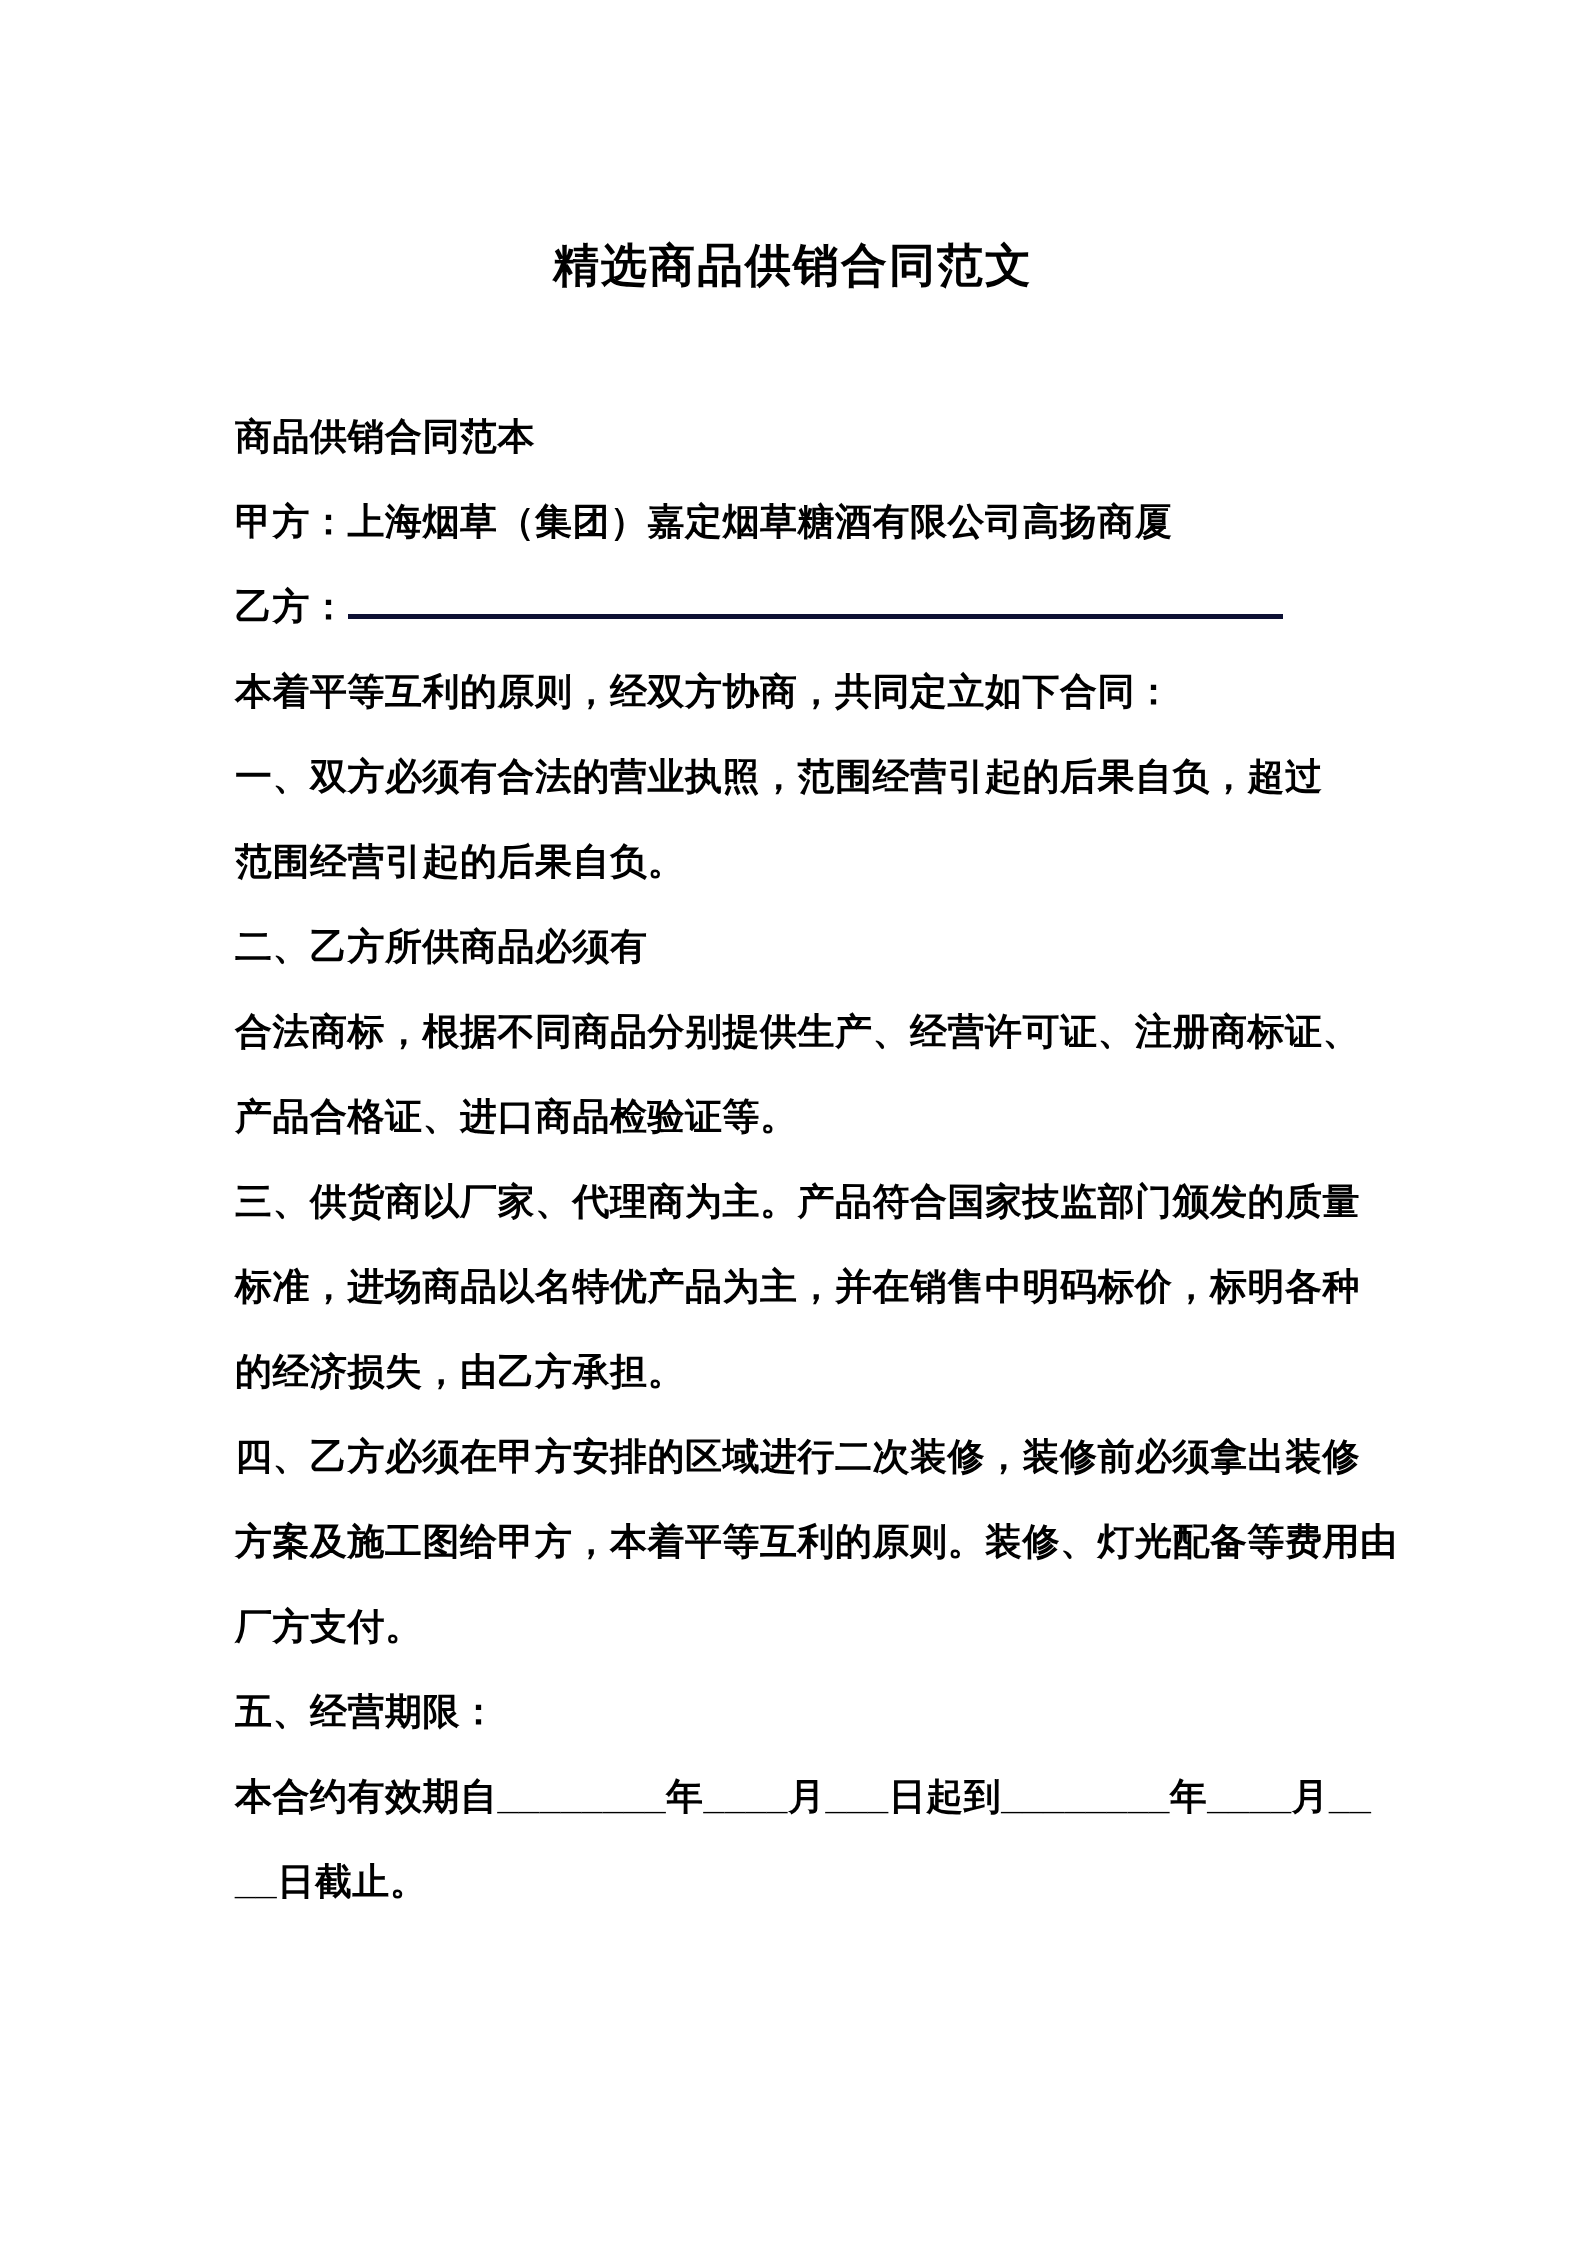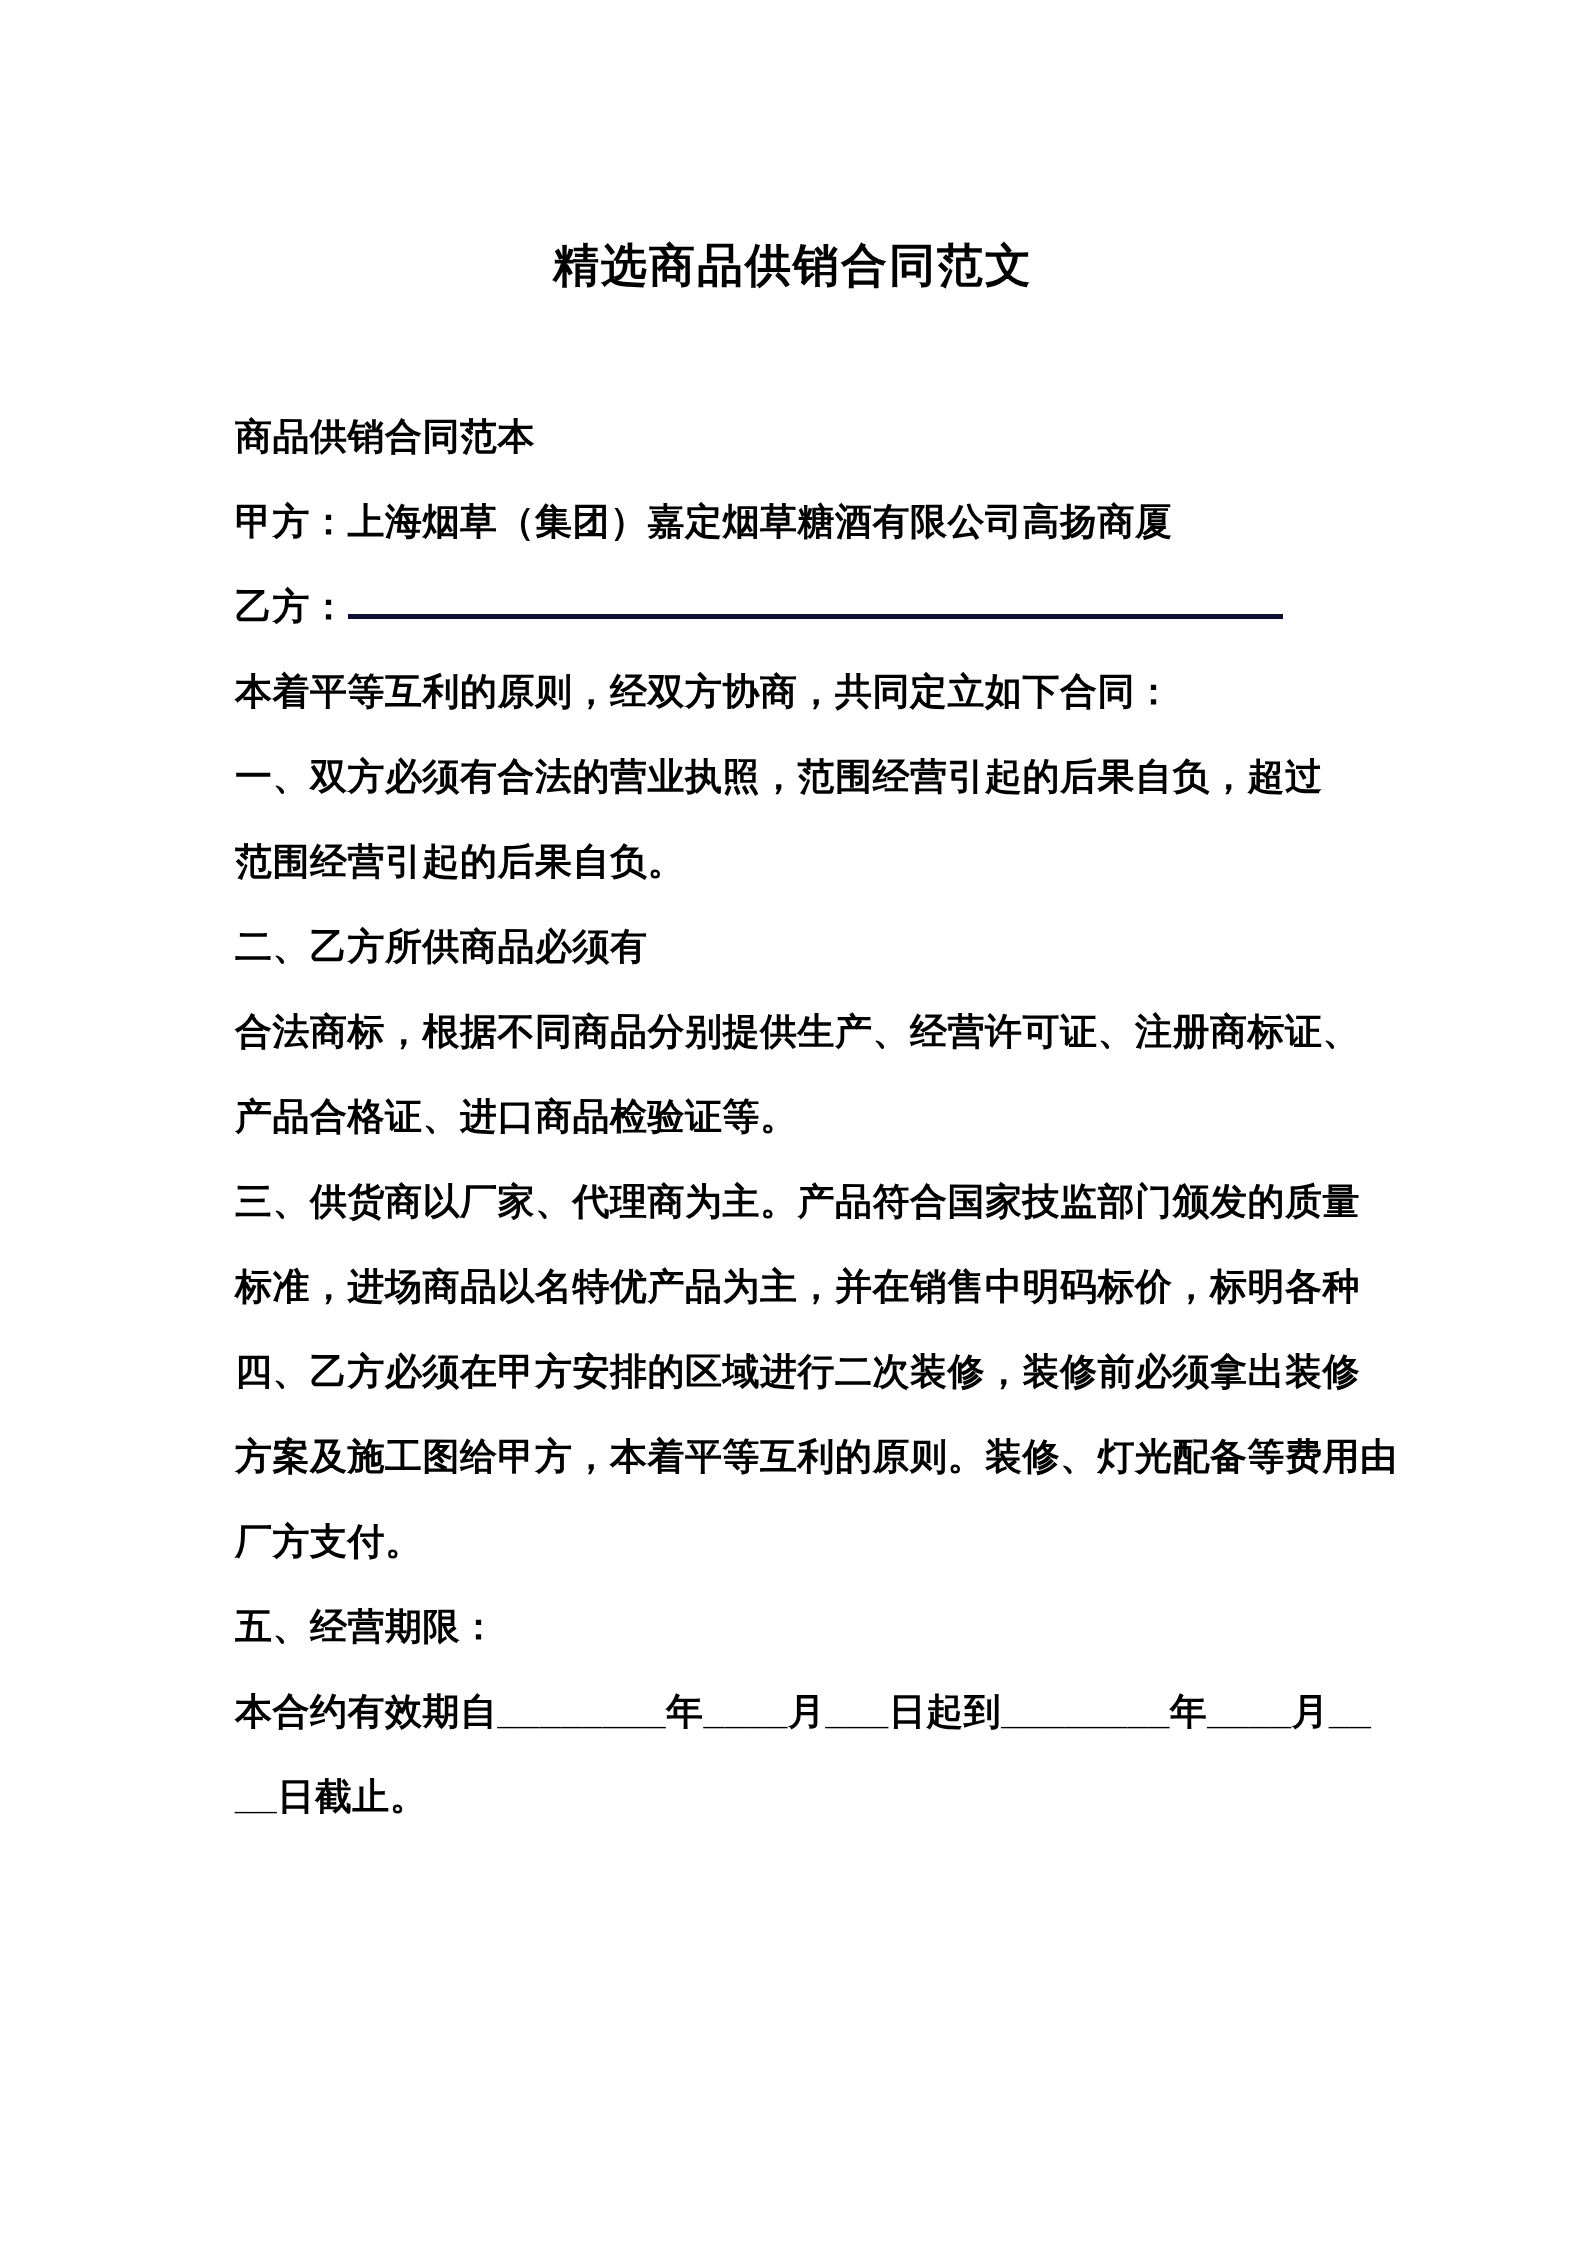--- a/index.html
+++ b/index.html
@@ -59,20 +59,21 @@
       <div class="line"><span>甲方：上海烟草（集团）嘉定烟草糖酒有限公司高扬商厦</span></div>
       <div class="line"><span>乙方：</span><span class="blank-line" style="width: 935px; border-bottom-color: rgb(13, 16, 51);"></span></div>
       <div class="line"><span>本着平等互利的原则，经双方协商，共同定立如下合同：</span></div>
       <div class="line"><span>一、双方必须有合法的营业执照，范围经营引起的后果自负，超过</span></div>
       <div class="line"><span>范围经营引起的后果自负。</span></div>
       <div class="line"><span>二、乙方所供商品必须有</span></div>
       <div class="line"><span>合法商标，根据不同商品分别提供生产、经营许可证、注册商标证、</span></div>
       <div class="line"><span>产品合格证、进口商品检验证等。</span></div>
       <div class="line"><span>三、供货商以厂家、代理商为主。产品符合国家技监部门颁发的质量</span></div>
       <div class="line"><span>标准，进场商品以名特优产品为主，并在销售中明码标价，标明各种</span></div>
+      <div class="line"><span>的经济损失，由乙方承担。</span></div>
       <div class="line"><span>四、乙方必须在甲方安排的区域进行二次装修，装修前必须拿出装修</span></div>
       <div class="line"><span>方案及施工图给甲方，本着平等互利的原则。装修、灯光配备等费用由</span></div>
       <div class="line"><span>厂方支付。</span></div>
       <div class="line"><span>五、经营期限：</span></div>
       <div class="line"><span>本合约有效期自________年____月___日起到________年____月__</span></div>
       <div class="line"><span>__日截止。</span></div>
     </div>
 </div>
 
 </body></html>

